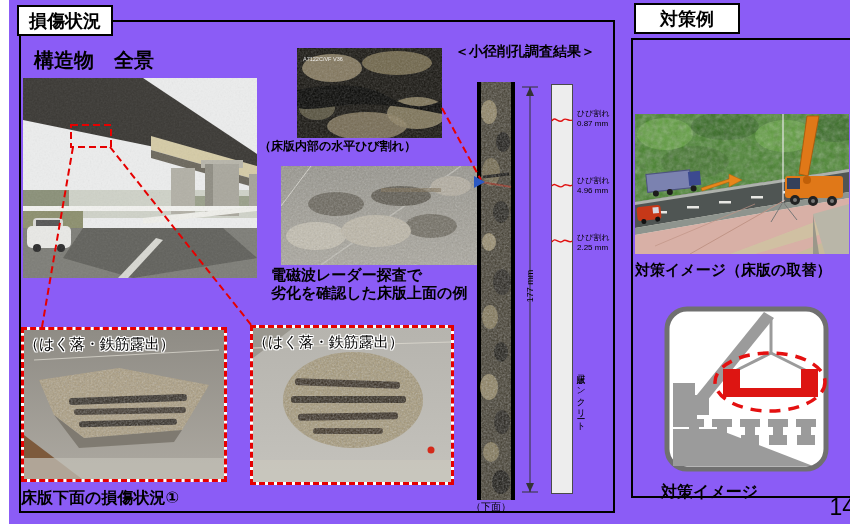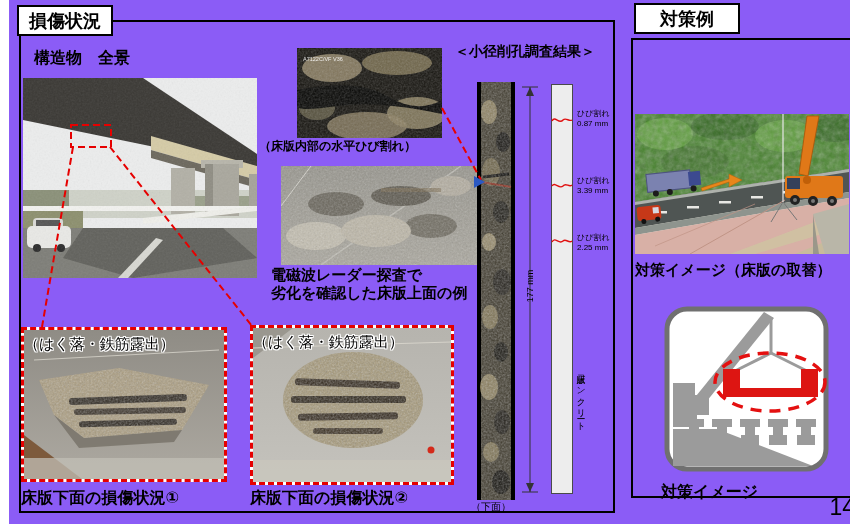--- a/index.html
+++ b/index.html
@@ -46,21 +46,21 @@
         <feTurbulence type="fractalNoise" baseFrequency="0.18" numOctaves="3" result="n"></feTurbulence>
         <feColorMatrix in="n" type="saturate" values="0"></feColorMatrix>
         <feComposite operator="in" in2="SourceAlpha"></feComposite>
       </filter>
     </defs>
   </svg>
 
   <div class="abs panel-rect" style="left:10px; top:20px; width:596px; height:493px;"></div>
   <div class="abs title-box" style="left:8px; top:5px; width:96px; height:31px;">損傷状況</div>
 
-  <div class="abs cap ztext" style="left:25px; top:48px; font-size:16px;">構造物　全景</div>
+  <div class="abs cap ztext" style="left:25px; top:48px; font-size:20px;">構造物　全景</div>
 
   <svg class="abs zart" style="left:14px; top:78px;" width="234" height="200" viewBox="0 0 234 200">
     <rect width="234" height="200" fill="#eceded"></rect>
     <rect y="112" width="234" height="28" fill="#cfd2c8"></rect>
     <rect x="0" y="112" width="46" height="18" fill="#8a9078"></rect>
     <rect x="150" y="118" width="84" height="12" fill="#9aa08a"></rect>
     <polygon points="0,0 120,0 234,76 234,90 0,42" fill="#3a3834"></polygon>
     <polygon points="128,58 234,88 234,102 128,72" fill="#d5cba6"></polygon>
     <polygon points="128,72 234,102 234,110 128,80" fill="#6b675c"></polygon>
     <rect x="148" y="90" width="24" height="46" fill="#b2b0a6"></rect>
@@ -155,21 +155,20 @@
       <rect x="42" y="52" width="105" height="7" rx="3" fill="#32281c" transform="rotate(2 94 55)"></rect>
       <rect x="38" y="68" width="115" height="7" rx="3" fill="#2c2418"></rect>
       <rect x="45" y="85" width="100" height="7" rx="3" fill="#32281c" transform="rotate(-1 95 88)"></rect>
       <rect x="60" y="100" width="70" height="6" rx="3" fill="#3a2f20"></rect>
       <ellipse cx="100" cy="72" rx="70" ry="48" filter="url(#spk)" opacity="0.55"></ellipse>
       <circle cx="178" cy="122" r="3.5" fill="#d42a1a"></circle>
       <rect x="0" y="132" width="198" height="22" fill="#cac7be" opacity="0.7"></rect>
     </svg>
     <div class="overlay-label">（はく落・鉄筋露出）</div>
   </div>
-  <div class="abs cap center ztext" style="left:241px; top:488px; width:210px; font-size:16px;">床版下面の損傷状況②</div>
 
   <div class="abs cap center ztext" style="left:446px; top:43px; width:168px; font-size:14px;">＜小径削孔調査結果＞</div>
 
   <svg class="abs zart" style="left:468px; top:82px;" width="38" height="418" viewBox="0 0 38 418">
     <rect width="38" height="418" fill="#000"></rect>
     <rect x="4" width="30" height="418" fill="#3f3a2d"></rect>
     <ellipse cx="12" cy="30" rx="8" ry="12" fill="#8c8060"></ellipse>
     <ellipse cx="26" cy="60" rx="7" ry="10" fill="#14120e"></ellipse>
     <ellipse cx="14" cy="90" rx="9" ry="14" fill="#6e6448"></ellipse>
     <line x1="6" y1="95" x2="32" y2="92" stroke="#0c0b08" stroke-width="3"></line>
@@ -191,21 +190,21 @@
 
   <div class="abs gray-bar" style="left:542px; top:84px; width:22px; height:410px;"></div>
   <div class="abs vert" style="left:565px; top:367px; height:86px;">床版コンクリート</div>
 
   <div class="abs crack-label" style="left:568px; top:109px;">
     <div>ひび割れ</div>
     <div>0.87 mm</div>
   </div>
   <div class="abs crack-label" style="left:568px; top:176px;">
     <div>ひび割れ</div>
-    <div>3.39 mm</div>
+    <div>4.96 mm</div>
   </div>
   <div class="abs crack-label" style="left:568px; top:233px;">
     <div>ひび割れ</div>
     <div>2.25 mm</div>
   </div>
 
   <div class="abs panel-rect" style="left:622px; top:38px; width:223px; height:460px;"></div>
   <div class="abs title-box" style="left:625px; top:3px; width:106px; height:31px;">対策例</div>
 
 

